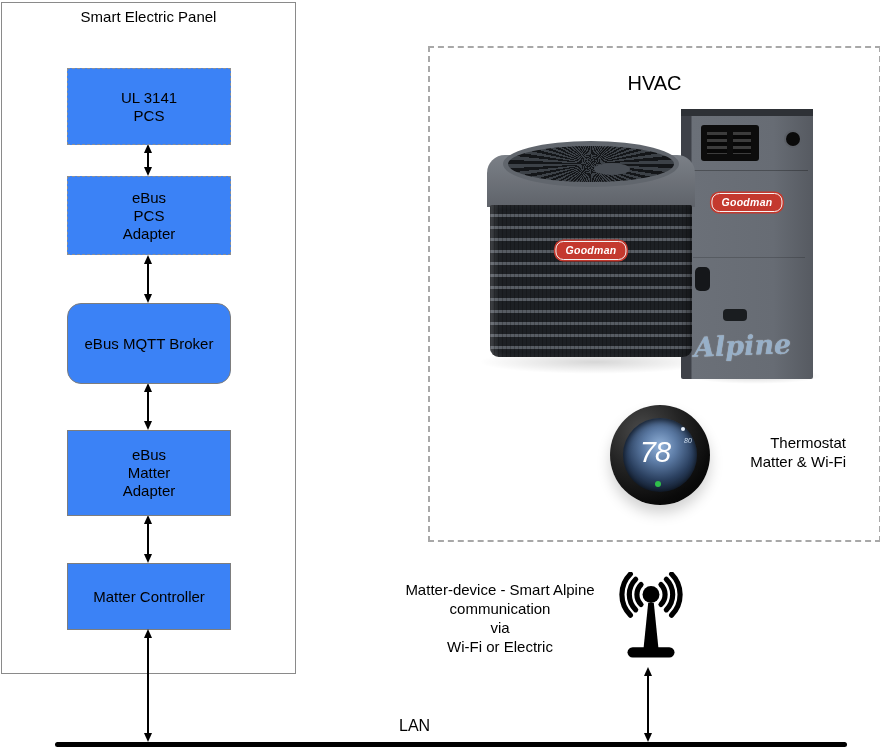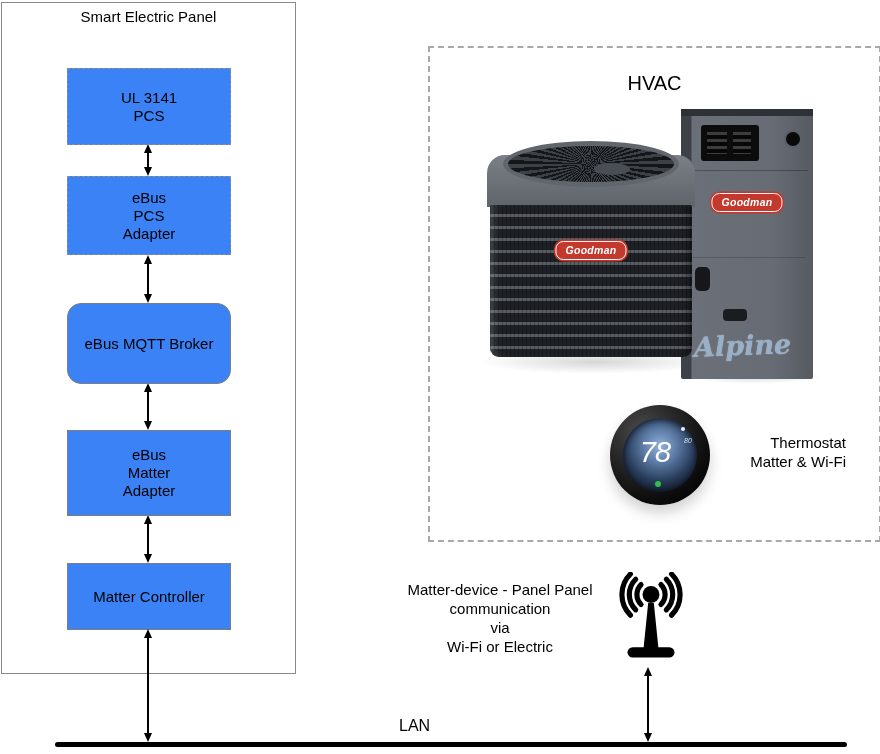--- a/index.html
+++ b/index.html
@@ -195,21 +195,21 @@
       <div class="thermo-setlabel">80</div>
       <div class="thermo-greendot"></div>
     </div>
   </div>
   <div class="thermo-label">
     <div>Thermostat</div>
     <div>Matter &amp; Wi-Fi</div>
   </div>
 
   <div class="comm-text">
-    <div>Matter-device - Panel Panel</div>
+    <div>Matter-device - Smart Alpine</div>
     <div>communication</div>
     <div>via</div>
     <div>Wi-Fi or Electric</div>
   </div>
 
   <svg class="antenna" viewBox="0 0 100 100">
     <circle cx="50" cy="24" r="9" fill="#000"></circle>
     <polygon points="47,33 53,33 58,82 42,82" fill="#000"></polygon>
     <rect x="25" y="80" width="50" height="11" rx="5.5" fill="#000"></rect>
     <g fill="none" stroke="#000" stroke-width="5.5" stroke-linecap="round">

